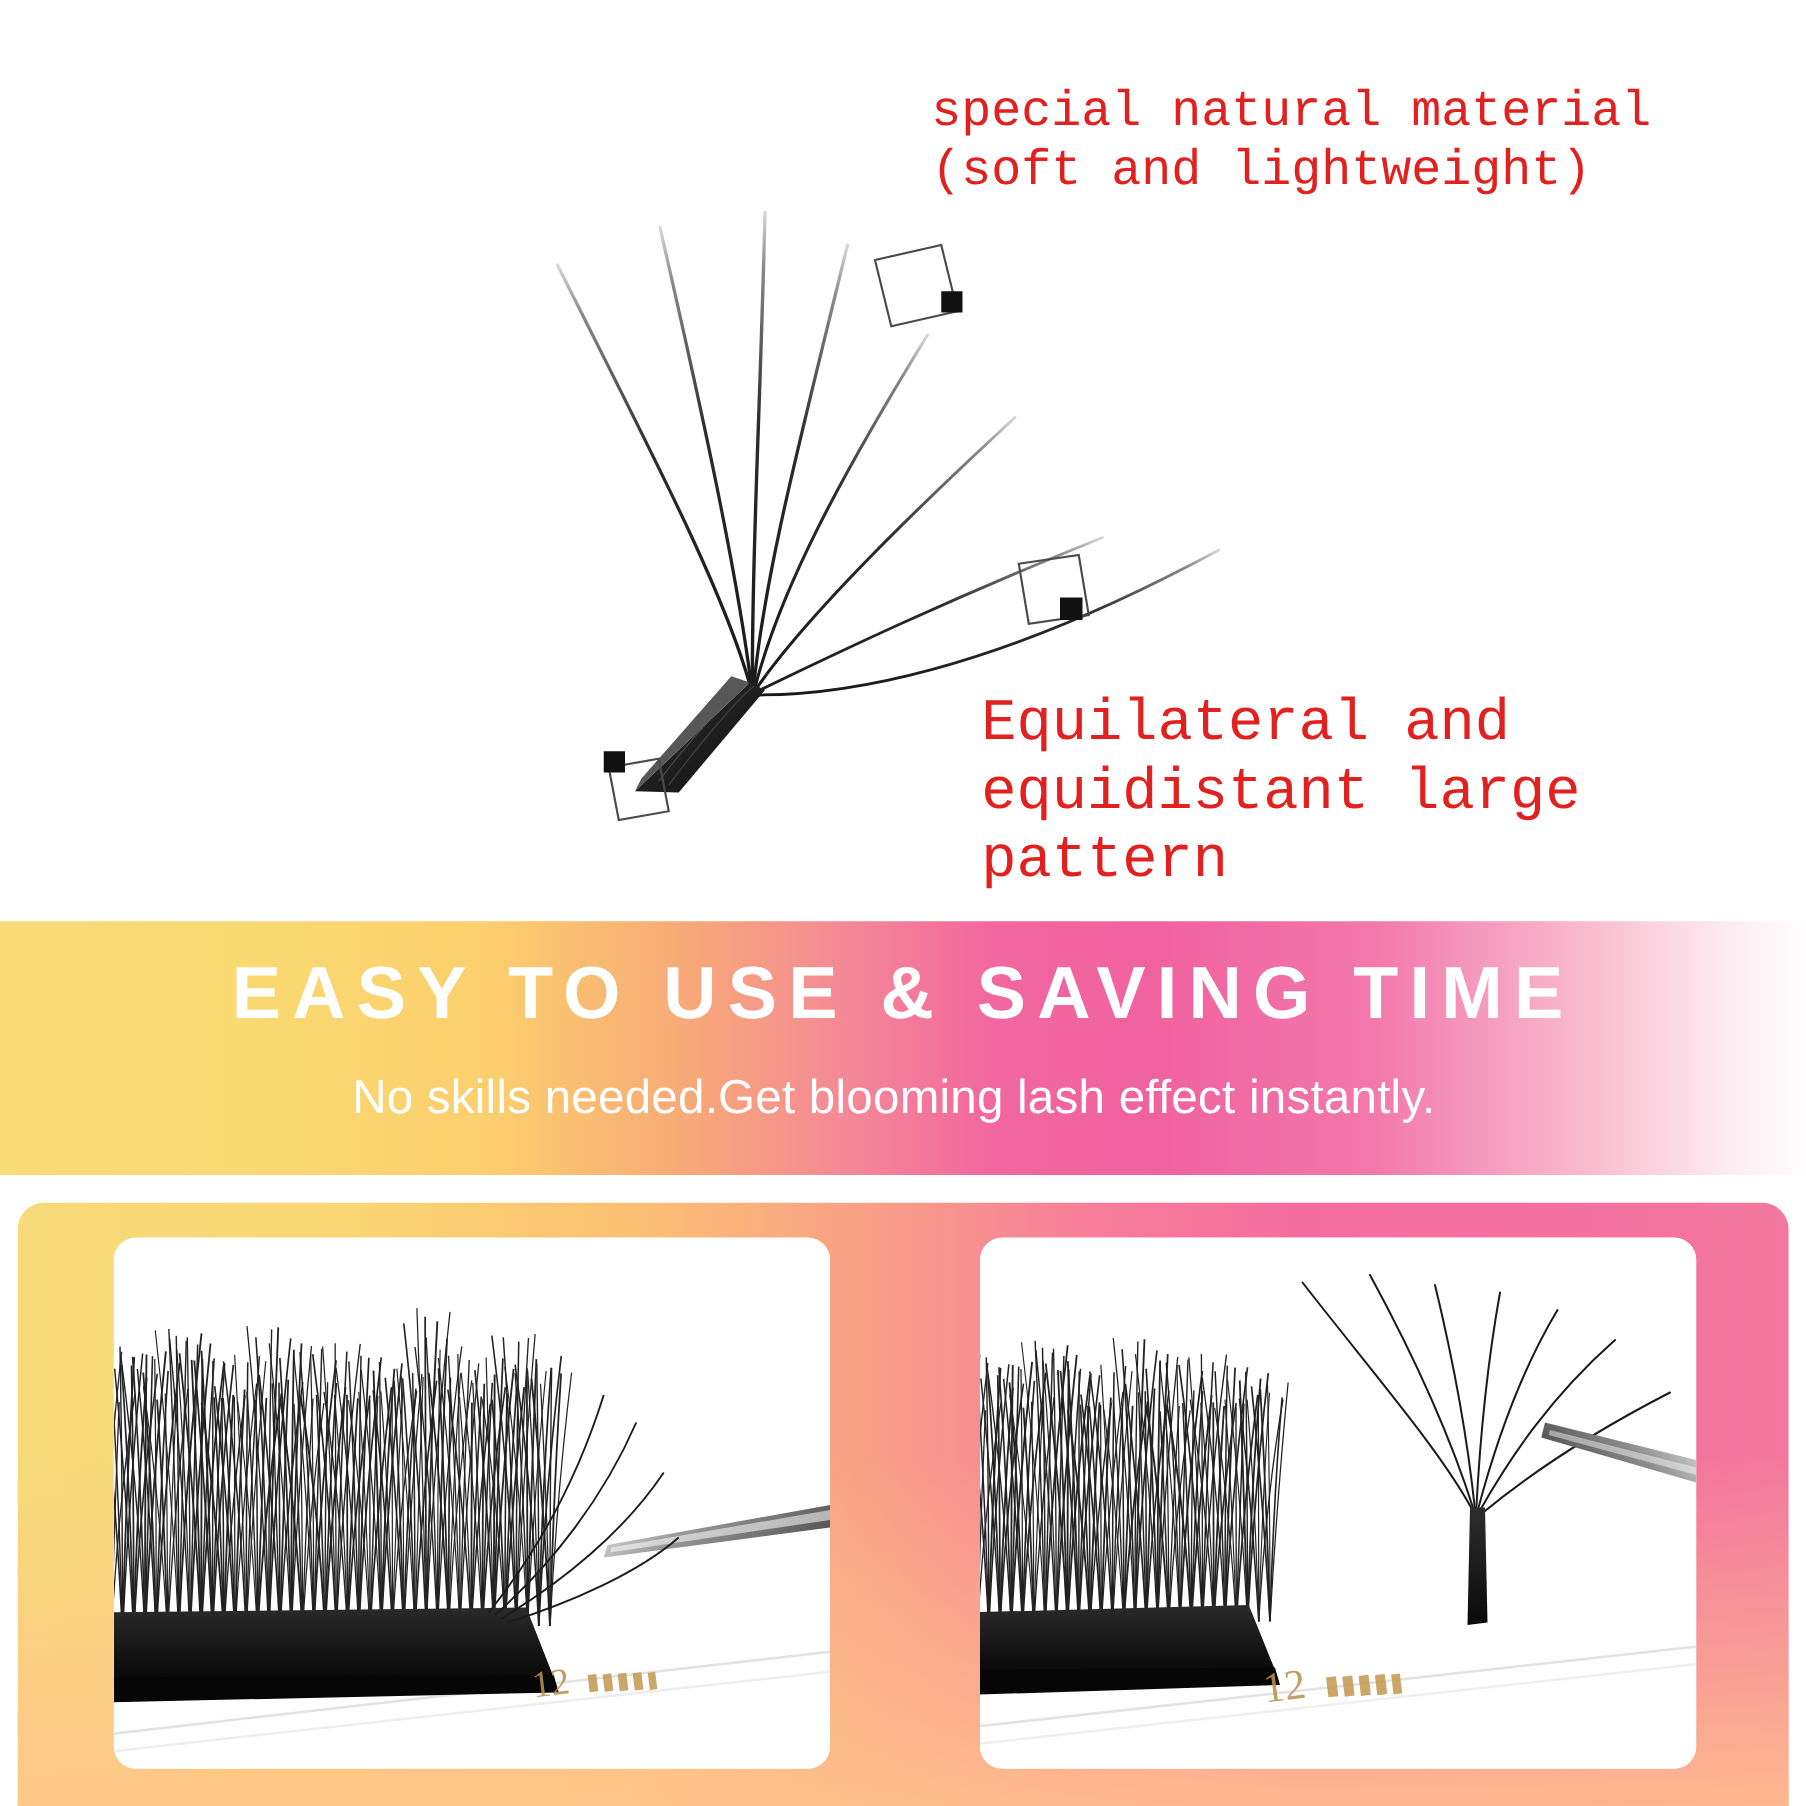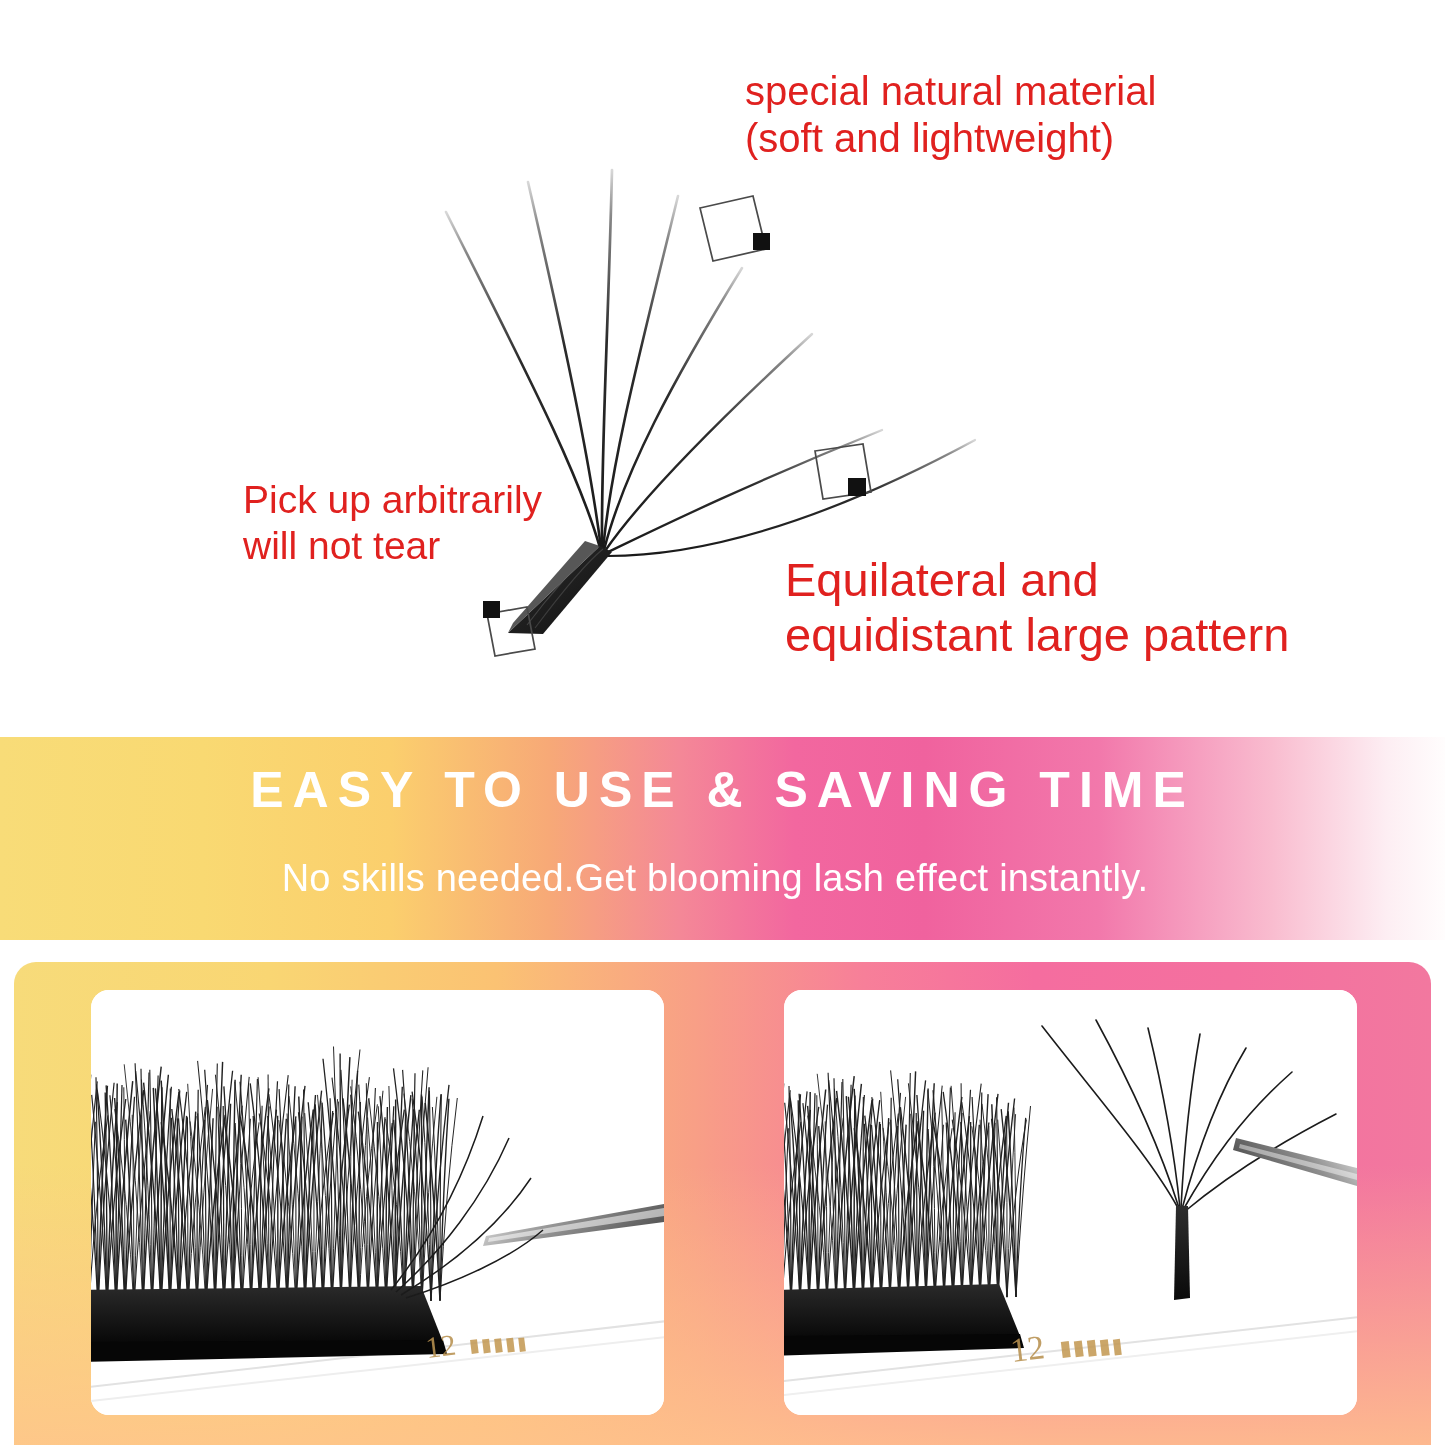--- a/index.html
+++ b/index.html
@@ -25,21 +25,21 @@
   }
   #diagram-svg {
     position: absolute;
     left: 0; top: 0;
     width: 1445px;
     height: 737px;
   }
   .callout-text {
     position: absolute;
     color: #e0211f;
-    font-family: Liberation Sans, sans-serif;
+    font-family: Liberation Mono, monospace;
     line-height: 1.17;
     white-space: pre-line;
     font-weight: 400;
   }
   #callout-material {
     left: 745px;
     top: 68px;
     font-size: 40px;
   }
   #callout-pickup {
@@ -73,21 +73,21 @@
         #fdeef3 96%,
         #fffdfd 100%);
   }
   #banner-title {
     position: absolute;
     left: 0;
     top: 28px;
     width: 1445px;
     text-align: center;
     color: #ffffff;
-    font-size: 50px;
+    font-size: 59px;
     font-weight: 700;
     letter-spacing: 9px;
     font-family: "Liberation Sans", sans-serif;
     line-height: 1;
   }
   #banner-subtitle {
     position: absolute;
     left: 0;
     top: 120px;
     width: 1430px;
@@ -196,22 +196,20 @@
 
     <g>
       <polygon points="487,614 527,607 535,649 495,656" fill="none" stroke="#4a4a4a" stroke-width="1.7"></polygon>
       <rect x="483" y="601" width="17" height="17" fill="#111111"></rect>
     </g>
   </svg>
 
   <div class="callout-text" id="callout-material">special natural material
 (soft and lightweight)</div>
 
-  <div class="callout-text" id="callout-pickup">Pick up arbitrarily
-will not tear</div>
 
   <div class="callout-text" id="callout-equilateral">Equilateral and
 equidistant large pattern</div>
 </div>
 
 <div id="banner-section">
   <div id="banner-title">EASY TO USE &amp; SAVING TIME</div>
   <div id="banner-subtitle">No skills needed.Get blooming lash effect instantly.</div>
 </div>
 

